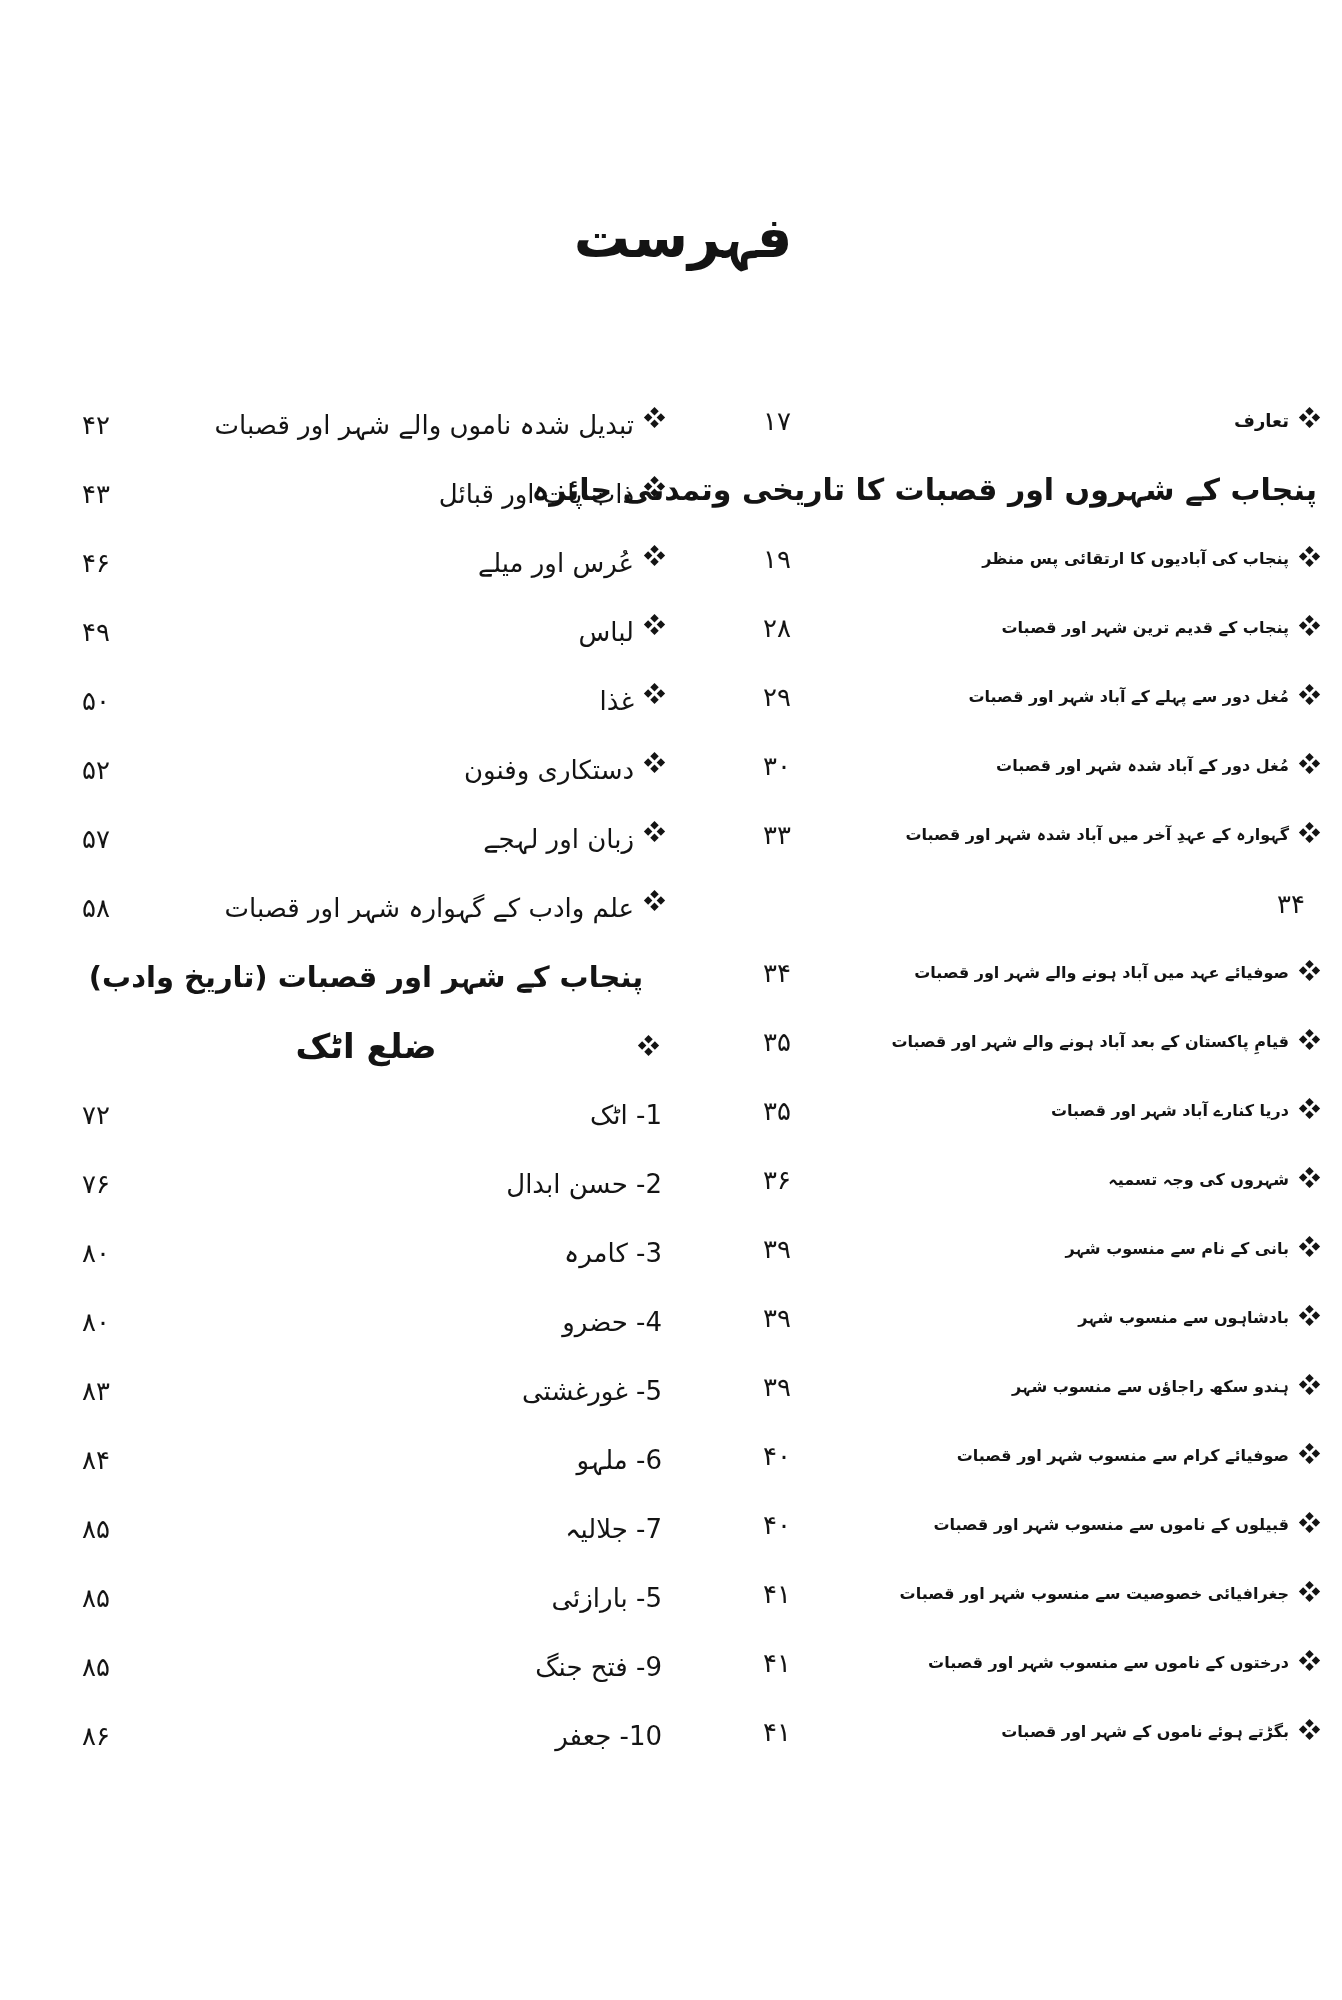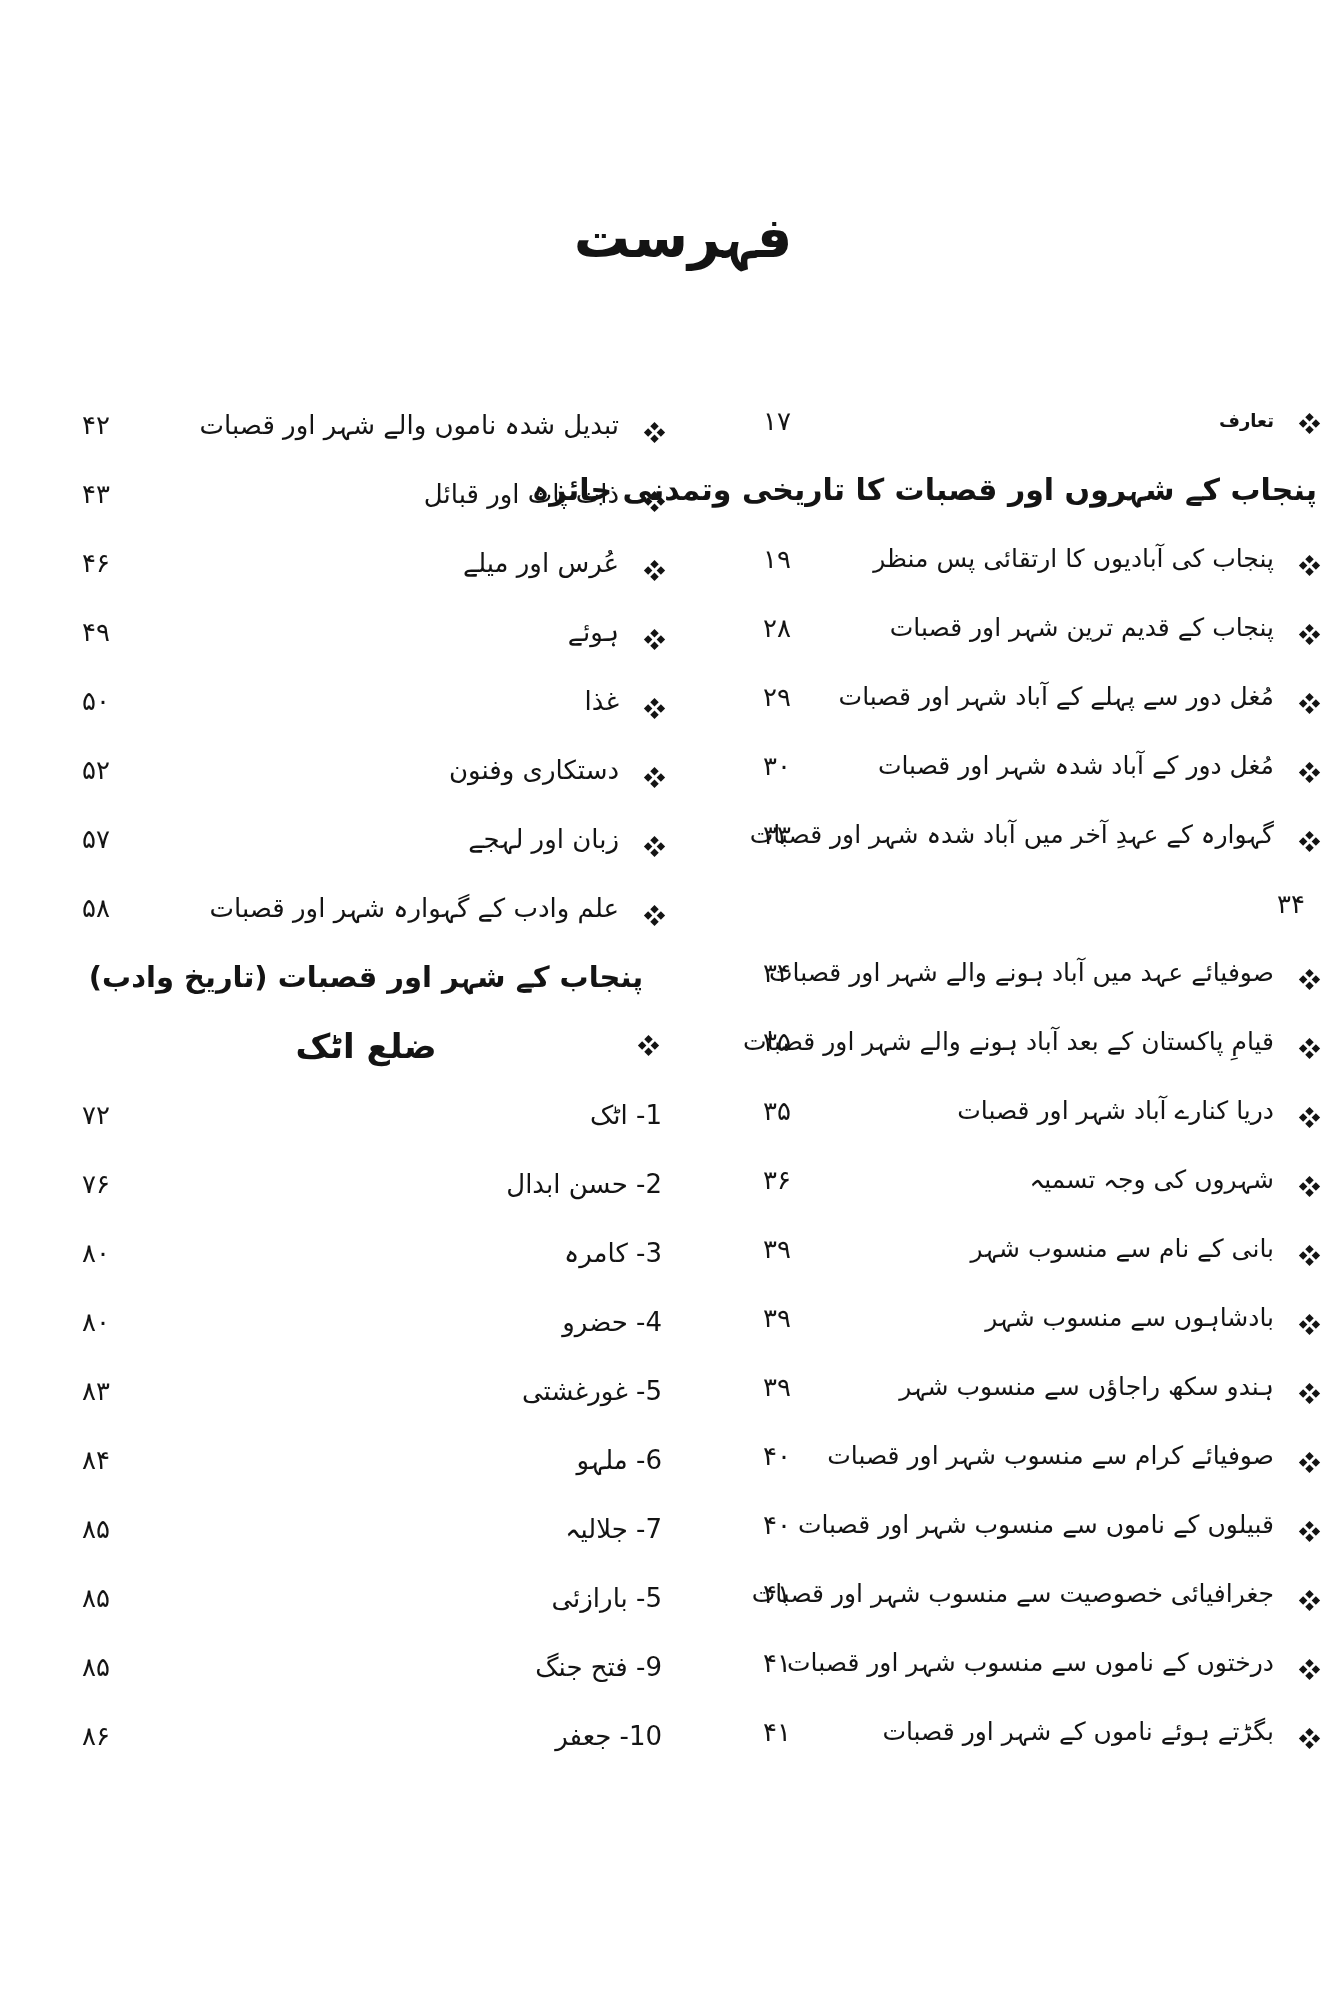--- a/index.html
+++ b/index.html
@@ -19,23 +19,23 @@
   .col-right { top:386px; left:699px; width:618px; }
   .col-left  { top:390px; left:70px;  width:592px; }
 
   .row {
     position:relative; height:69px;
     display:flex; direction:rtl; align-items:center;
     justify-content:space-between;
   }
   .col-right .row { padding-left:52px; }
 
-  .lead { display:flex; align-items:flex-end; gap:28px; direction:rtl; min-width:0; }
+  .lead { display:flex; align-items:flex-start; gap:13px; direction:rtl; min-width:0; }
   .label { font-size:26px; white-space:nowrap; }
-  .col-right .label { font-size:25px; }
+  .col-right .label { font-size:16px;font-weight:bold; }
   .num { font-size:26px; min-width:52px; text-align:center; white-space:nowrap; }
 
   .row.bold .label { font-weight:bold; font-size:18px; }
 
   .row.heading-right { justify-content:flex-start; }
   .row.heading-right .label { font-weight:bold; font-size:30px; }
 
   .row.heading-center, .row.heading-center-bullet { justify-content:center; }
   .row.heading-center .label { font-weight:bold; font-size:29px; }
   .row.heading-center-bullet .label { font-weight:bold; font-size:34px; }
@@ -318,21 +318,21 @@
         <span class="num">۴۶</span>
       </div>
       <div class="row entry">
         <span class="lead">
           <span class="bullet">
             <i></i>
             <i></i>
             <i></i>
             <i></i>
           </span>
-          <span class="label">ہوئے</span>
+          <span class="label">لباس</span>
         </span>
         <span class="num">۴۹</span>
       </div>
       <div class="row entry">
         <span class="lead">
           <span class="bullet">
             <i></i>
             <i></i>
             <i></i>
             <i></i>

